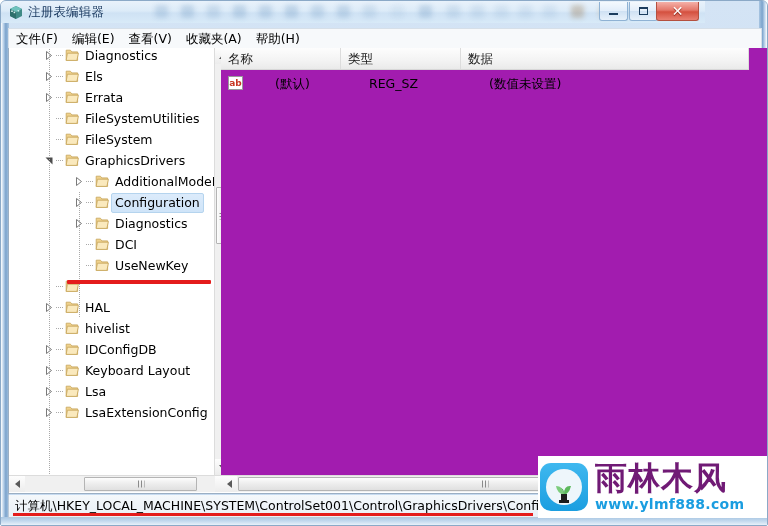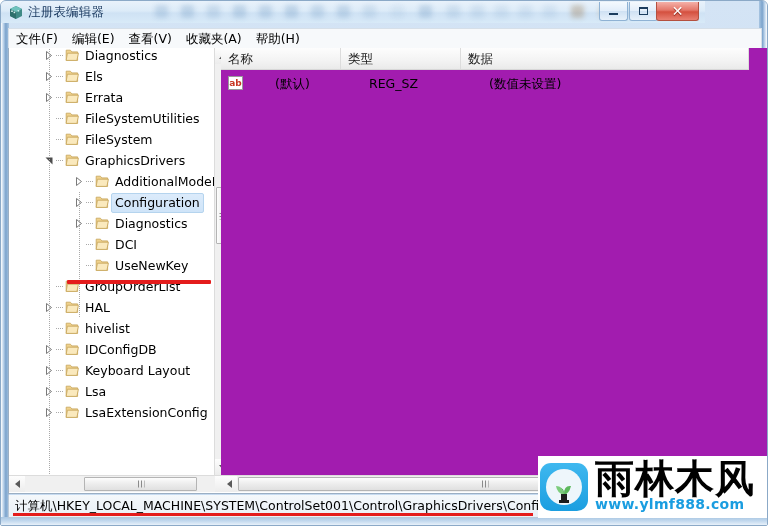--- a/index.html
+++ b/index.html
@@ -481,23 +481,23 @@
     border-radius: 50%;
     background: #eef6fb;
   }
   .wm-right {
     margin-left: 7px;
     display: flex;
     flex-direction: column;
     justify-content: center;
   }
   .wm-cn {
-    font-size: 39px;
+    font-size: 32px;
     font-weight: bold;
-    color: #000000;
+    color: #701a75;
     line-height: 33px;
     letter-spacing: 1px;
     font-family: "DejaVu Sans", sans-serif;
     white-space: nowrap;
   }
   .wm-url {
     font-size: 14px;
     font-weight: bold;
     color: #1a9de0;
     line-height: 16px;
@@ -712,21 +712,20 @@
               <span class="tlabel">UseNewKey</span>
             </div>
             <div class="tnode">
               <span class="tw-indent" style="width: 34px;"></span>
               <span class="expander"></span>
               <span class="dotline"></span>
               <span class="folder"><svg width="17" height="21" viewBox="0 0 17 21">
                   <path d="M2.2 5.2 L6.4 5.2 L7.8 6.9 L13.6 6.9 L13.6 15.4 L2.2 15.4 Z" fill="#f0d28c" stroke="#c9a961" stroke-width="0.9"></path>
                   <path d="M3.4 8.2 L14.4 8.2 L12.9 15.4 L2.2 15.4 Z" fill="#fae9bd" stroke="#c9a961" stroke-width="0.9"></path>
                 </svg></span>
-              <span class="tlabel">GroupOrderList</span>
             </div>
             <div class="tnode">
               <span class="tw-indent" style="width: 34px;"></span>
               <span class="expander"><svg width="13" height="21" viewBox="0 0 13 21">
                   <path d="M3.5 6.5 L8.5 10.5 L3.5 14.5 Z" fill="#ffffff" stroke="#7a7a7a" stroke-width="1"></path>
                 </svg></span>
               <span class="dotline"></span>
               <span class="folder"><svg width="17" height="21" viewBox="0 0 17 21">
                   <path d="M2.2 5.2 L6.4 5.2 L7.8 6.9 L13.6 6.9 L13.6 15.4 L2.2 15.4 Z" fill="#f0d28c" stroke="#c9a961" stroke-width="0.9"></path>
                   <path d="M3.4 8.2 L14.4 8.2 L12.9 15.4 L2.2 15.4 Z" fill="#fae9bd" stroke="#c9a961" stroke-width="0.9"></path>

